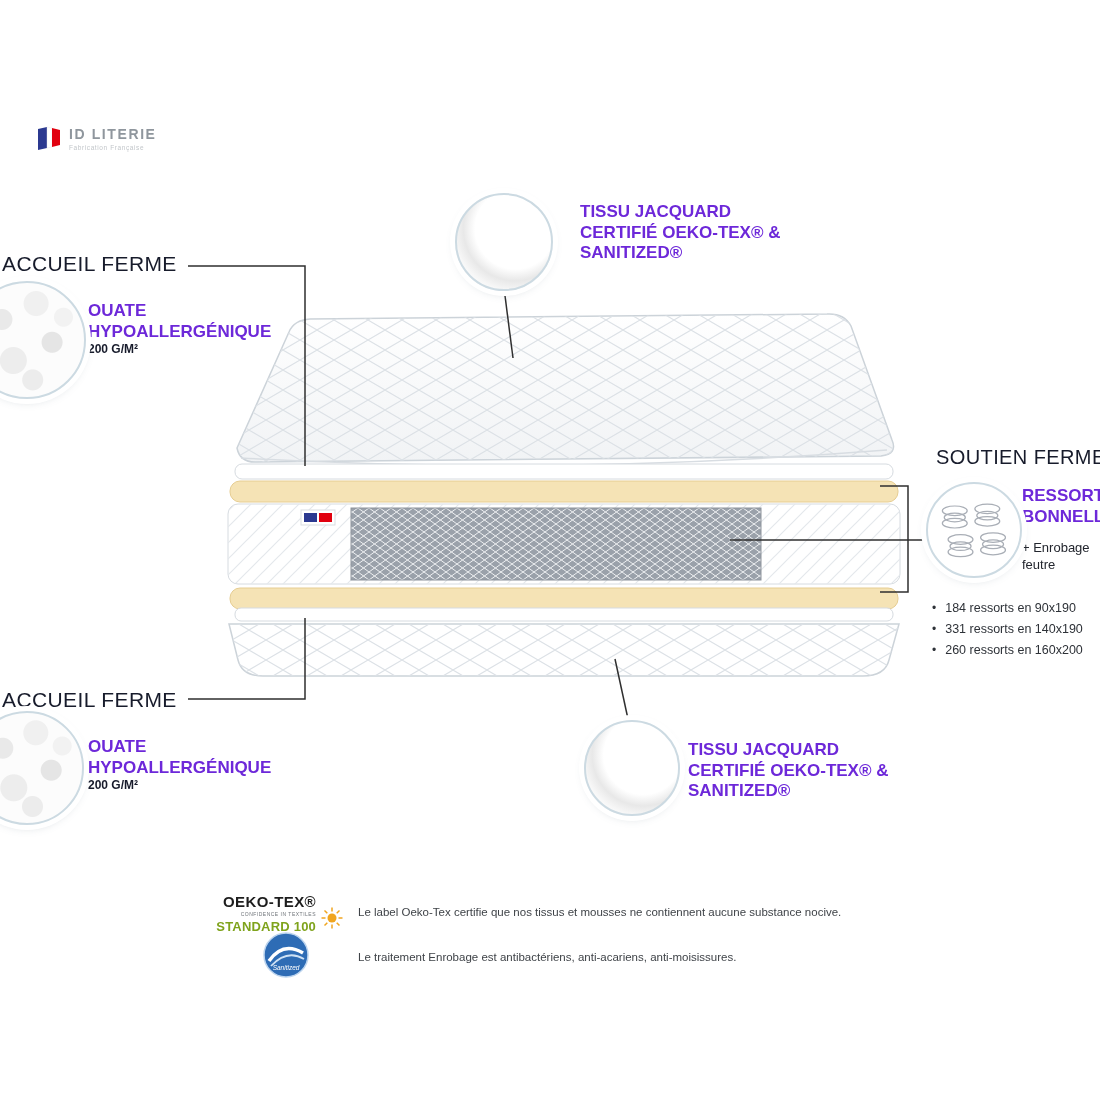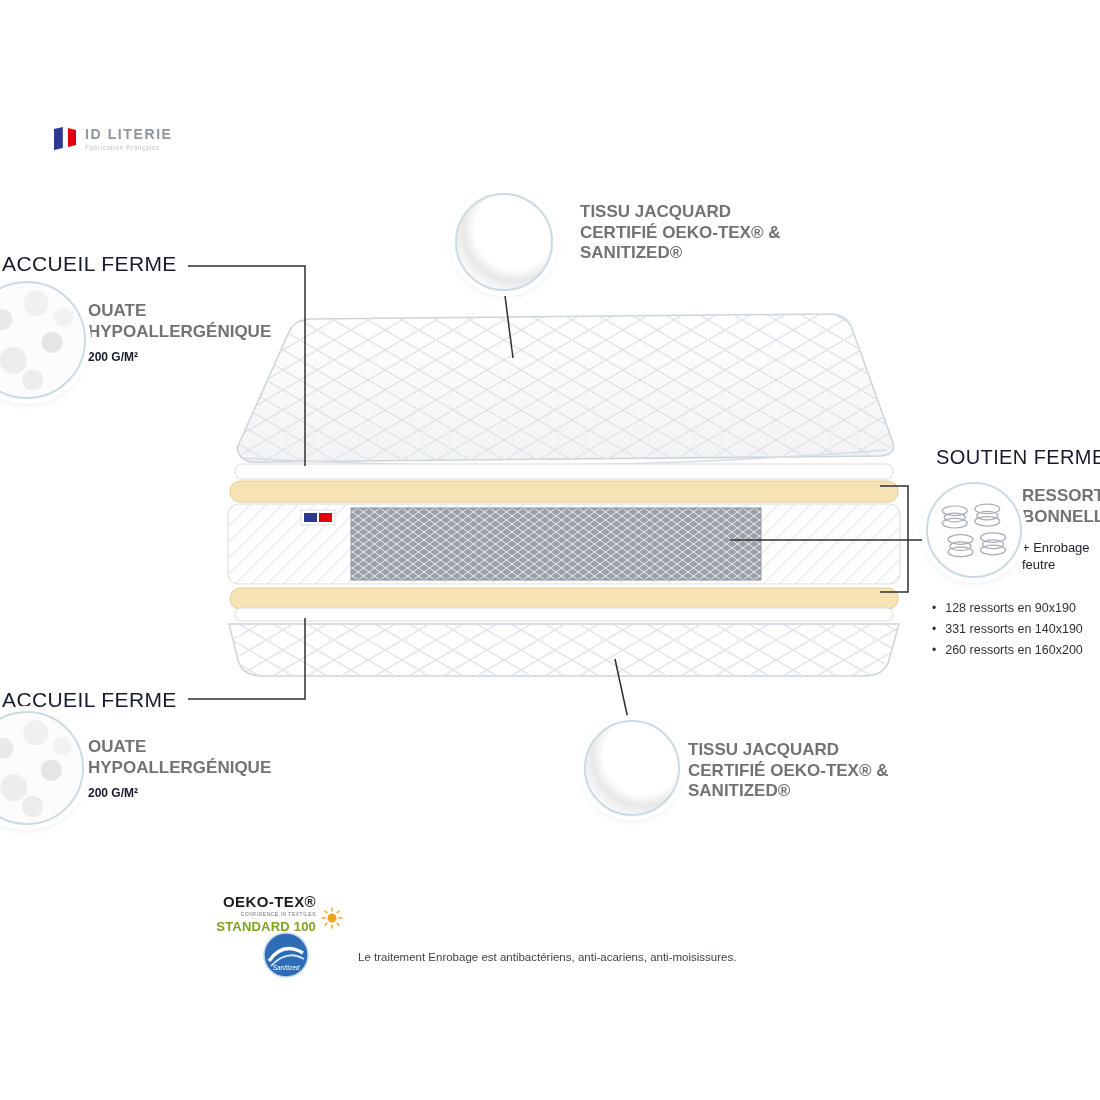--- a/index.html
+++ b/index.html
@@ -8,29 +8,29 @@
     background:#ffffff;overflow:hidden;
     font-family:"Liberation Sans","DejaVu Sans",sans-serif;color:#171b2b;
   }
   .abs{position:absolute;}
   svg{display:block;}
 
   
   #callout-lines{position:absolute;left:0;top:0;z-index:3;pointer-events:none;}
 
   
-  .logo{left:52px;top:126px;display:flex;align-items:flex-start;gap:7px;z-index:4;}
+  .logo{left:36px;top:126px;display:flex;align-items:flex-start;gap:7px;z-index:4;}
   .logo .brand{font-size:14px;font-weight:700;color:#8f969d;letter-spacing:1.6px;}
   .logo .tagline{font-size:6.5px;color:#c2c6ca;letter-spacing:.6px;margin-top:2px;}
 
   
   .big-title{font-size:21px;font-weight:400;letter-spacing:.4px;white-space:nowrap;color:#171b2b;z-index:4;}
   .feature{z-index:4;}
-  .feature-name{font-size:17px;font-weight:700;line-height:1.22;color:#737373;}
-  .feature-detail{font-size:12px;font-weight:700;color:#171b2b;margin-top:8px;}
+  .feature-name{font-size:17px;font-weight:700;line-height:1.22;color:#6d28d9;}
+  .feature-detail{font-size:12px;font-weight:700;color:#171b2b;margin-top:0;}
   .extra-note{font-size:13px;color:#23262e;line-height:1.3;}
   .bullets{z-index:4;font-size:12.5px;color:#2e3238;}
   .bullet-row{display:flex;gap:9px;line-height:21px;white-space:nowrap;align-items:flex-start;}
   .bullet-dot{font-size:12px;line-height:21px;}
 
   
   .circle{
     position:absolute;border-radius:50%;background:#ffffff;
     border:2px solid #ccdae2;
     box-shadow:0 0 0 5px #ffffff,0 3px 9px rgba(110,130,145,.28);
@@ -170,21 +170,21 @@
         <ellipse cx="68" cy="63" rx="11" ry="4.5"></ellipse>
         <ellipse cx="68" cy="69" rx="13" ry="5"></ellipse>
       </g>
     </svg>
   </div>
   <div class="abs feature-name" style="left:1022px;top:486px;width:150px;font-size:17px;">RESSORTS BONNELL</div>
   <div class="abs extra-note" style="left:1022px;top:540px;width:92px;">+ Enrobage feutre</div>
   <div class="abs bullets" style="left:932px;top:598px;">
     <div class="bullet-row">
       <span class="bullet-dot">•</span>
-      <span>128 ressorts en 90x190</span>
+      <span>184 ressorts en 90x190</span>
     </div>
     <div class="bullet-row">
       <span class="bullet-dot">•</span>
       <span>331 ressorts en 140x190</span>
     </div>
     <div class="bullet-row">
       <span class="bullet-dot">•</span>
       <span>260 ressorts en 160x200</span>
     </div>
   </div>
@@ -210,20 +210,21 @@
       <line x1="12" y1="1.5" x2="12" y2="5.5"></line>
       <line x1="12" y1="18.5" x2="12" y2="22.5"></line>
       <line x1="1.5" y1="12" x2="5.5" y2="12"></line>
       <line x1="18.5" y1="12" x2="22.5" y2="12"></line>
       <line x1="4.5" y1="4.5" x2="7.3" y2="7.3"></line>
       <line x1="16.7" y1="16.7" x2="19.5" y2="19.5"></line>
       <line x1="4.5" y1="19.5" x2="7.3" y2="16.7"></line>
       <line x1="16.7" y1="7.3" x2="19.5" y2="4.5"></line>
     </g>
   </svg>
+  <div class="abs footer-text" style="left:358px;top:906px;">Le label Oeko-Tex certifie que nos tissus et mousses ne contiennent aucune substance nocive.</div>
 
   <svg class="abs san-logo" width="46" height="46" viewBox="0 0 46 46">
     <circle cx="23" cy="23" r="22" fill="#2e6cb5" stroke="#bcd4ee" stroke-width="1.5"></circle>
     <path d="M6 29 Q20 9 40 21" stroke="#ffffff" stroke-width="3.5" fill="none"></path>
     <path d="M8 34 Q24 17 41 27" stroke="#cfe2f5" stroke-width="1.8" fill="none"></path>
     <text x="23" y="38" font-size="6.5" fill="#ffffff" text-anchor="middle" font-style="italic">Sanitized</text>
   </svg>
   <div class="abs footer-text" style="left:358px;top:951px;">Le traitement Enrobage est antibactériens, anti-acariens, anti-moisissures.</div>
 
 </div>

